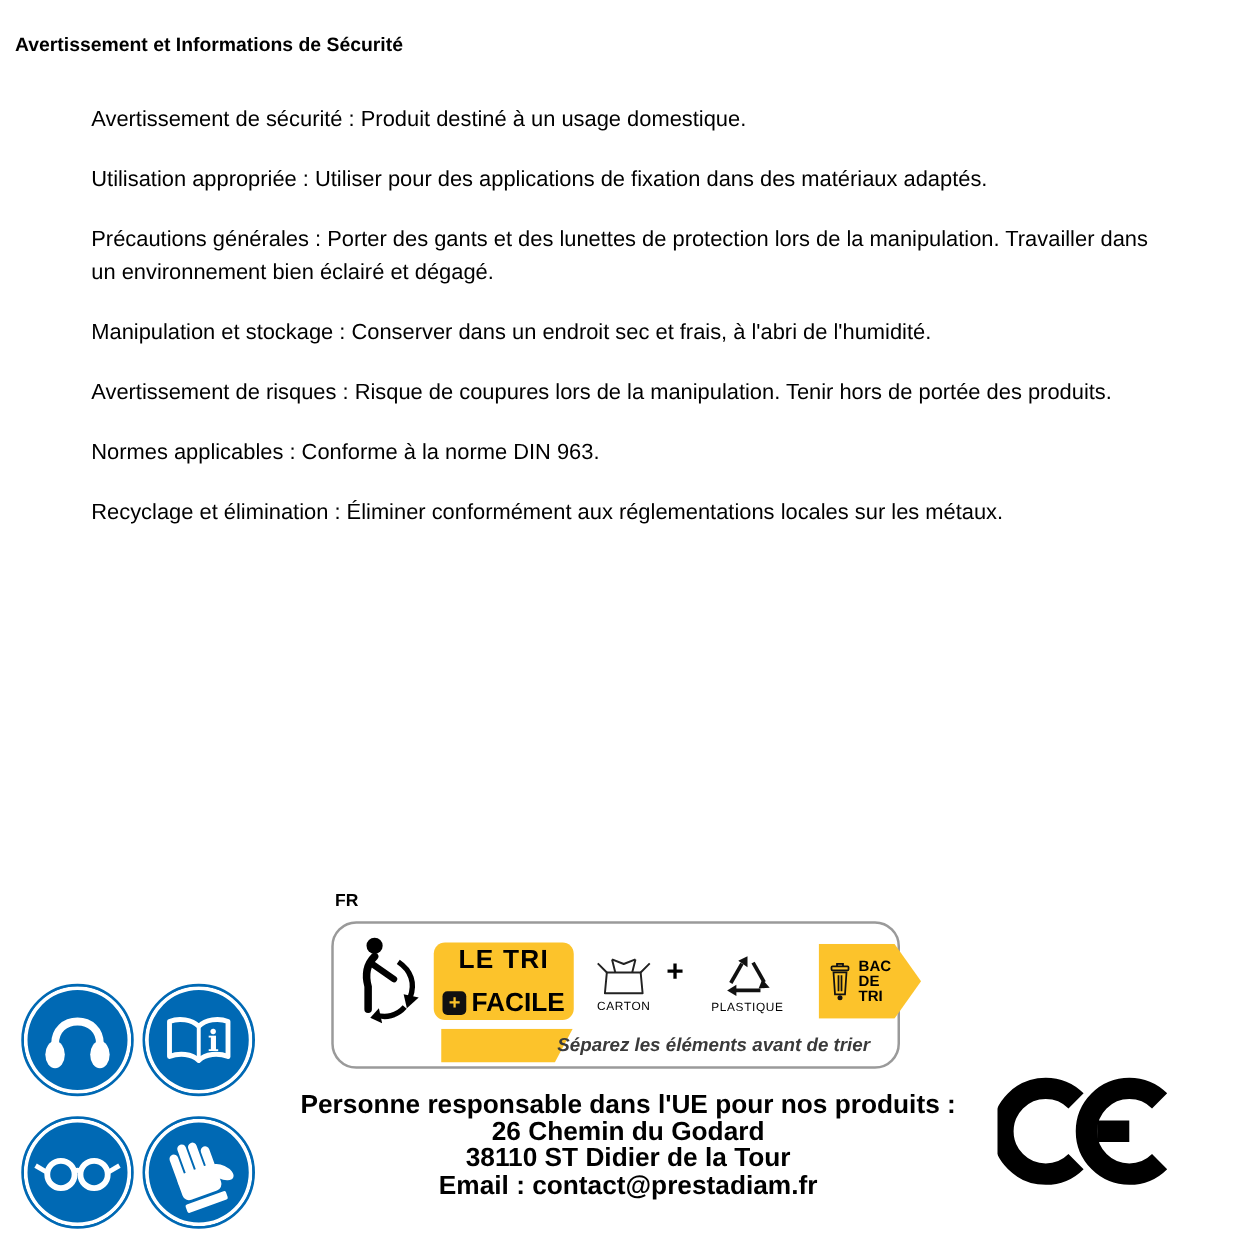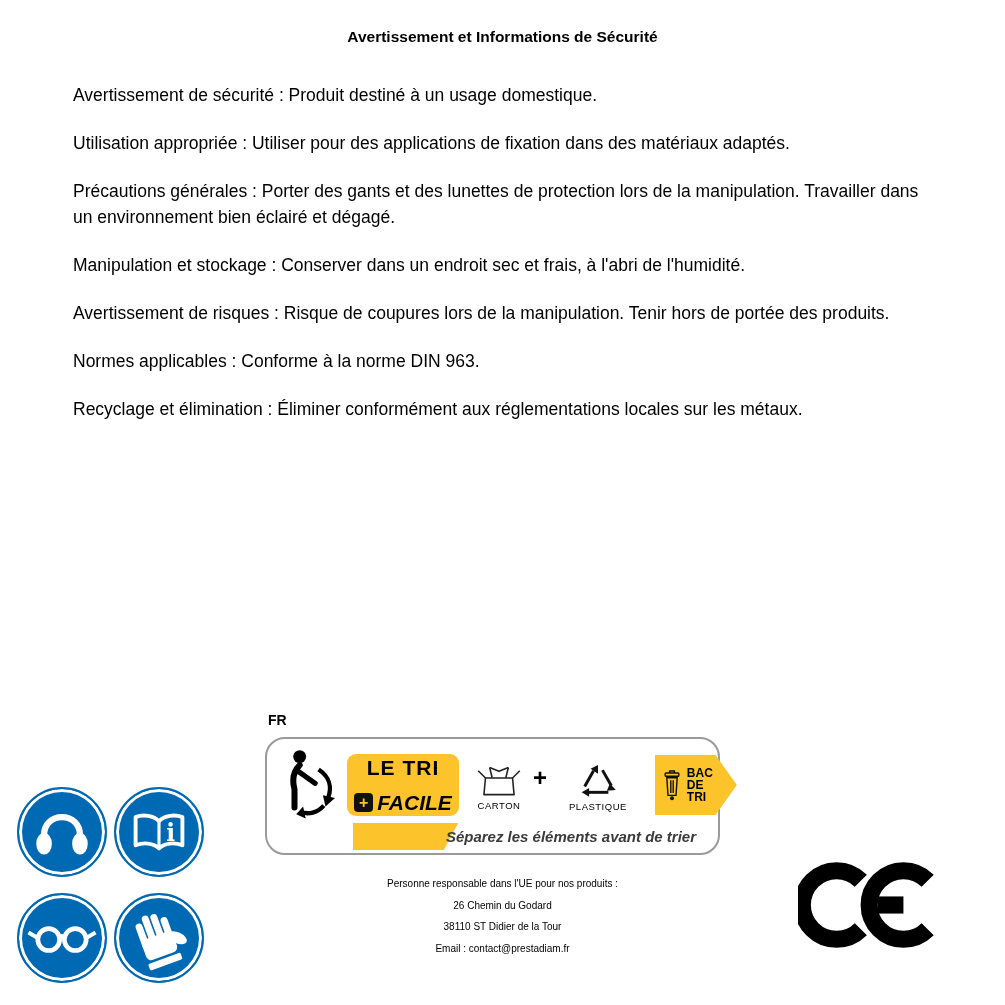--- a/index.html
+++ b/index.html
@@ -1,20 +1,20 @@
 <!DOCTYPE html>
 <html><head>
 <meta charset="utf-8">
 <style>
   html,body{margin:0;padding:0;background:#fff;}
   .page{position:relative;width:1005px;height:1005px;background:#fff;overflow:hidden;
         font-family:"Liberation Sans", sans-serif;color:#000;}
 
-  .doc-title{position:absolute;top:28px;left:0;right:0;text-align:center;
-             font-weight:bold;font-size:15.5px;}
+  .doc-title{position:absolute;top:28px;left:0;right:0;
+             font-weight:bold;font-size:15.5px;padding-left:12px;}
 
   .content{position:absolute;top:82px;left:73px;right:68px;
            font-size:17.5px;line-height:26px;}
   .content p{margin:0 0 22px 0;}
 
   
   .signs{position:absolute;left:17px;top:787px;display:grid;
          grid-template-columns:90px 90px;column-gap:7px;row-gap:16px;}
   .sign{width:90px;height:90px;border-radius:50%;background:#0069b4;
         border:2px solid #0069b4;box-shadow:inset 0 0 0 3px #fff;
@@ -27,39 +27,39 @@
              background:#fff;border:2px solid #9a9a9a;border-radius:20px;box-sizing:border-box;}
   .tri-row{display:flex;align-items:center;height:84px;padding:4px 6px 0 12px;}
   .triman svg{width:62px;height:76px;display:block;}
   .tri-yellow-box{width:112px;height:62px;background:#fcc32b;border-radius:9px;
                   margin-left:6px;display:flex;flex-direction:column;align-items:center;
                   justify-content:center;flex:none;gap:11px;}
   .tri-line1{font-weight:800;font-size:21px;letter-spacing:1px;line-height:24px;}
   .tri-line2{display:flex;align-items:center;gap:4px;line-height:24px;}
   .plus-box{width:19px;height:19px;background:#111;border-radius:4px;color:#fcc32b;
             font-weight:800;font-size:16px;display:flex;align-items:center;justify-content:center;}
-  .tri-facile{font-weight:800;font-size:21px;font-style:italic;}
+  .tri-facile{font-weight:800;font-size:21px;}
   .material{display:flex;flex-direction:column;align-items:center;margin-left:14px;}
   .material svg{display:block;}
   .material-label{font-size:9.5px;font-weight:normal;letter-spacing:.5px;margin-top:2px;}
   .mat-plus{font-size:24px;font-weight:bold;margin:0 8px 14px 8px;}
   .bac-pennant{margin-left:28px;width:82px;height:60px;background:#fcc32b;flex:none;
                clip-path:polygon(0 0,74% 0,100% 50%,74% 100%,0 100%);
                display:flex;align-items:center;padding-left:5px;box-sizing:border-box;}
   .bac-text{display:flex;flex-direction:column;margin-left:3px;}
   .bac-text span{font-weight:800;font-size:12px;line-height:12px;}
   .tagline-row{position:absolute;left:86px;right:8px;bottom:3px;height:27px;overflow:hidden;margin-top:44px;}
   .tagline-wedge{position:absolute;left:-12px;top:0;bottom:0;width:110px;background:#fcc32b;
                  transform:skewX(-28deg);}
   .tagline-text{position:absolute;right:14px;top:0;bottom:0;display:flex;align-items:center;
                 font-style:italic;font-weight:bold;font-size:15px;color:#3a3a3a;}
 
   
   .responsible{position:absolute;top:873px;left:0;right:0;text-align:center;
-               font-size:10px;line-height:21.5px;font-weight:normal;}
+               font-size:21px;line-height:21.5px;font-weight:bold;}
 
   
   .ce{position:absolute;left:798px;top:850px;width:150px;height:110px;}
   .ce svg{width:100%;height:100%;display:block;}
 </style>
 </head>
 <body>
 
 <div class="page">
 

